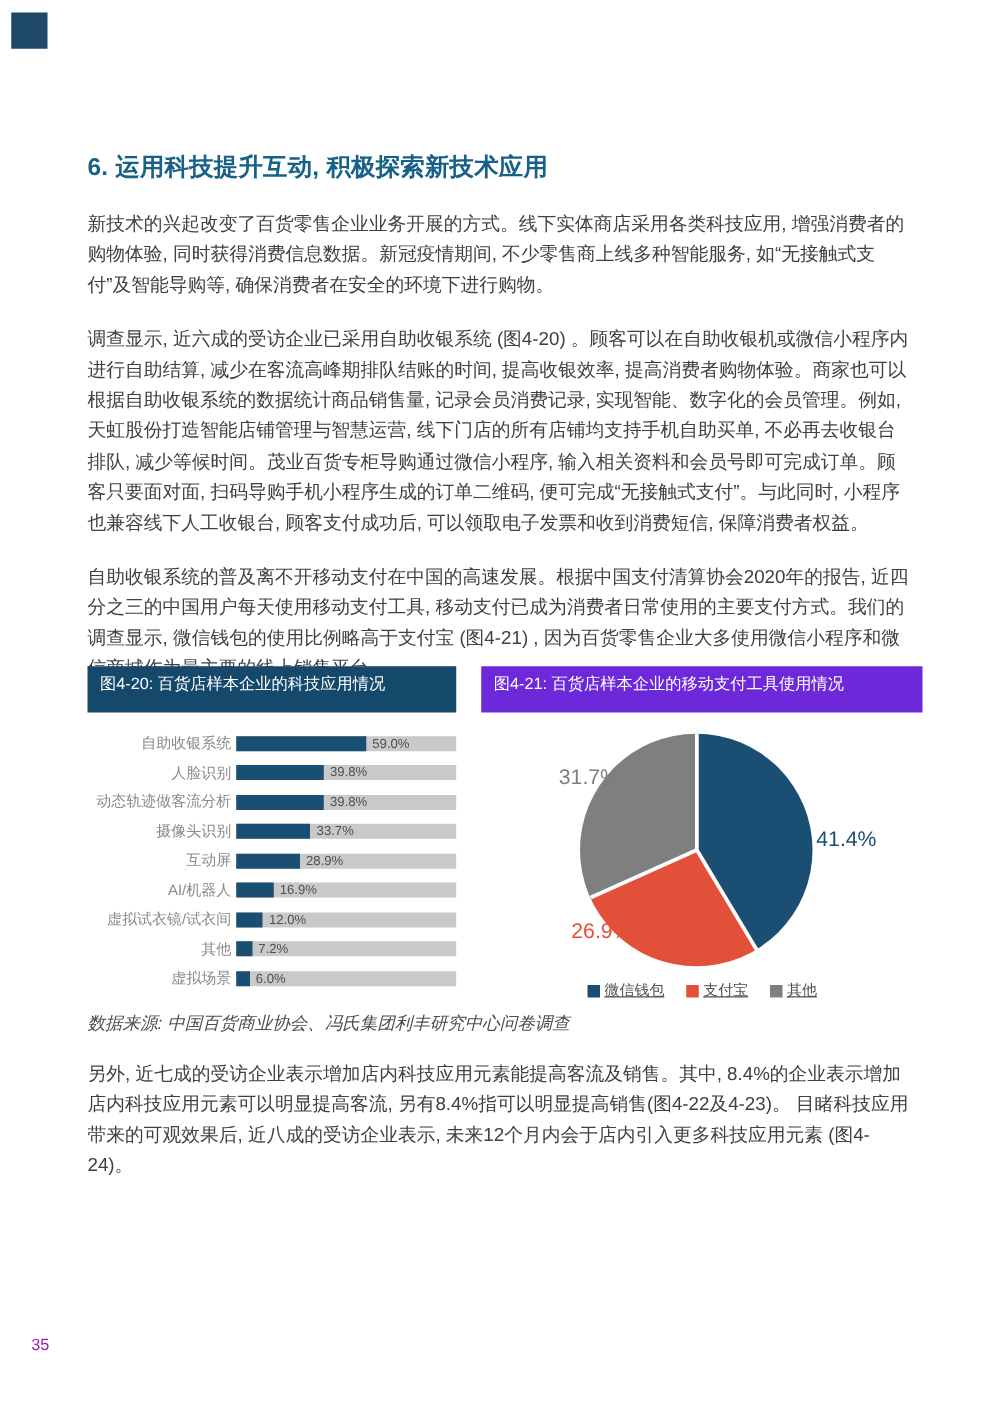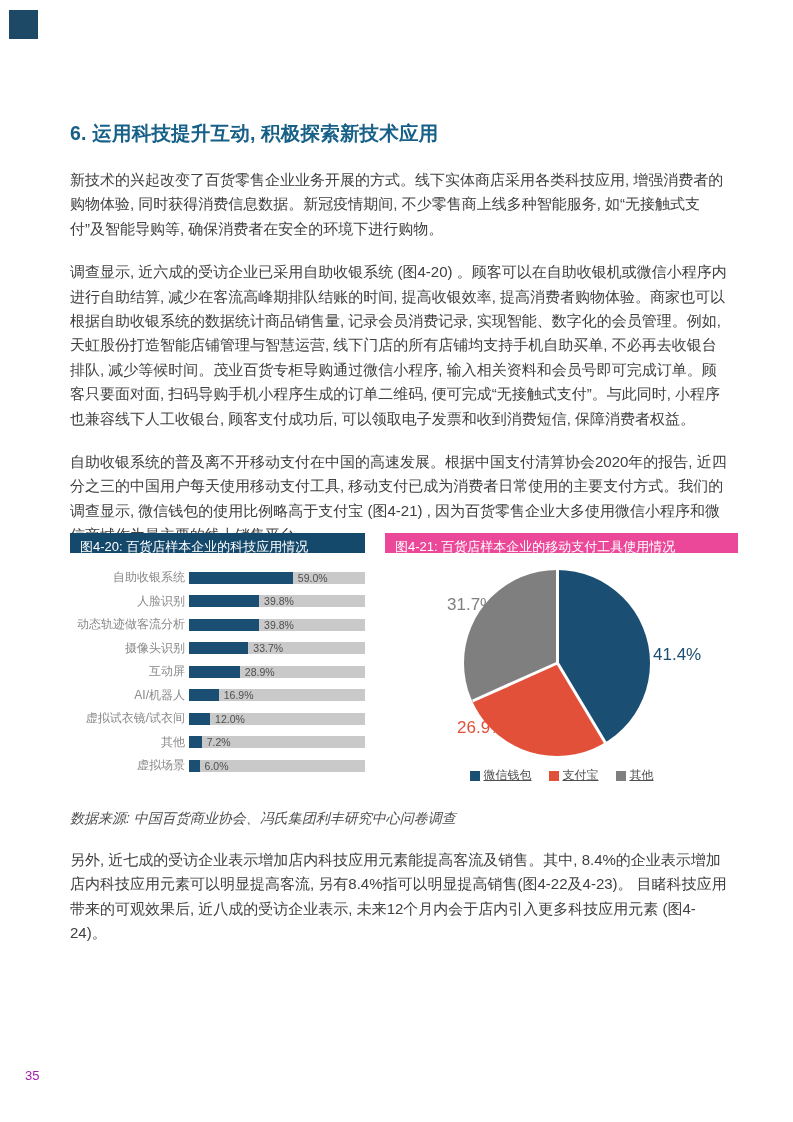--- a/index.html
+++ b/index.html
@@ -13,21 +13,21 @@
     font-size:19.5px;font-weight:bold;color:#176087;letter-spacing:.2px;
   }
   .para{margin:0 0 19px 0;font-size:15px;line-height:24.4px;color:#404040;text-align:left;}
   .copy-block{position:absolute;left:70px;top:168px;width:658px;}
 
   
   .charts-row{position:absolute;left:70px;top:533px;width:668px;height:278px;}
   .chart-left{position:absolute;left:0;top:0;width:295px;}
   .chart-right{position:absolute;left:315px;top:0;width:353px;}
   .chart-banner{
-    height:20px;line-height:28px;padding-left:10px;box-sizing:border-box;
+    height:37px;line-height:28px;padding-left:10px;box-sizing:border-box;
     color:#ffffff;font-size:13px;white-space:nowrap;overflow:hidden;
   }
   
   .bar-rows{padding-top:13px;}
   .bar-row{display:flex;align-items:center;height:23.5px;}
   .bar-label{width:115px;padding-right:4px;text-align:right;font-size:12px;color:#8a8a8a;white-space:nowrap;}
   .bar-track{position:relative;flex:1;height:12px;background:#c9c9c9;padding-left:16px;}
   .bar-fill{position:absolute;left:0;top:0;height:12px;}
   .bar-value{position:absolute;top:0;font-size:10.5px;line-height:12px;color:#4f4f4f;white-space:nowrap;}
   
@@ -128,21 +128,21 @@
             <div class="bar-label">虚拟场景</div>
             <div class="bar-track" style="background: rgb(201, 201, 201);">
               <div class="bar-fill" style="width: 6%; background: rgb(26, 78, 114);"></div>
               <span class="bar-value" style="left: calc(6% + 5px);">6.0%</span>
             </div>
           </div>
         </div>
     </div>
 
     <div class="chart-right">
-      <div class="chart-banner" style="background: #ec4899;">图4-21: 百货店样本企业的移动支付工具使用情况</div>
+      <div class="chart-banner" style="background: #6d28d9;">图4-21: 百货店样本企业的移动支付工具使用情况</div>
       <div class="pie-area">
         <div class="pie" id="pie" style="background: conic-gradient(rgb(26, 78, 114) 0deg, rgb(26, 78, 114) 149.04deg, rgb(226, 80, 58) 149.04deg, rgb(226, 80, 58) 245.88deg, rgb(127, 127, 127) 245.88deg, rgb(127, 127, 127) 360deg);">
             <div class="pie-sep" style="transform: rotate(0deg);"></div>
             <div class="pie-sep" style="transform: rotate(149.04deg);"></div>
             <div class="pie-sep" style="transform: rotate(245.88deg);"></div>
           </div>
         <span class="pie-label pie-label-wechat" style="color: rgb(26, 78, 114);">41.4%</span>
         <span class="pie-label pie-label-alipay" style="color: rgb(226, 80, 58);">26.9%</span>
         <span class="pie-label pie-label-other" style="color: rgb(127, 127, 127);">31.7%</span>
         <div class="pie-legend" id="pie-legend">

